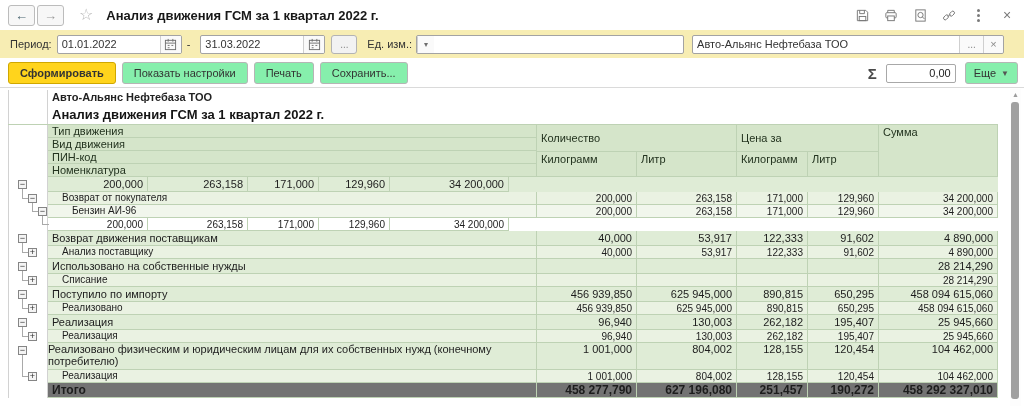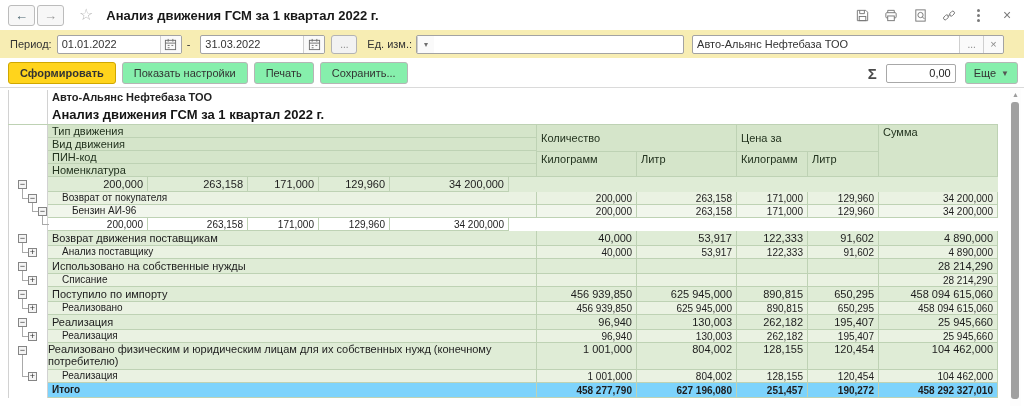--- a/index.html
+++ b/index.html
@@ -82,21 +82,21 @@
   .trow .namecell{width:489px;flex:none;border-right:1px solid #bed2b4;border-bottom:1px solid #bed2b4;
                   display:flex;align-items:center;line-height:12px;}
   .trow .numcell{flex:none;border-right:1px solid #bed2b4;border-bottom:1px solid #bed2b4;
                  display:flex;align-items:center;justify-content:flex-end;padding-right:4px;
                  font-variant-numeric:tabular-nums;white-space:nowrap;}
   .trow.g1{height:15px;font-size:11px;background:#dfecd6;}
   .trow.tall{height:27px;font-size:11px;background:#dfecd6;}
   .trow.s2{height:13px;font-size:10px;background:#eaf2e2;}
   .trow.s3{height:13px;font-size:10px;background:#f1f6ec;}
   .trow.s4{height:13px;font-size:10px;background:#ffffff;}
-  .trow.total{height:15px;font-size:10px;background:#7dd3fc;font-weight:bold;}
+  .trow.total{height:15px;font-size:12px;background:#737373;font-weight:bold;}
   .trow.tall .namecell,.trow.tall .numcell{align-items:flex-start;padding-top:0;}
 
   .tbox{position:absolute;width:9px;height:9px;border:1px solid #858585;background:#f4f4f4;
         font-size:9px;line-height:7px;text-align:center;color:#333;z-index:2;}
   .tline{position:absolute;background:#a9a9a9;}
 
   
   .vscroll{position:absolute;right:3px;top:1px;bottom:1px;width:11px;background:#fdfdfd;}
   .vs-up{height:10px;display:flex;align-items:center;justify-content:center;font-size:7px;color:#9b9b9b;}
   .vs-thumb{position:absolute;left:1px;width:8px;top:13px;bottom:7px;background:#a0a0a0;border-radius:3px;}

